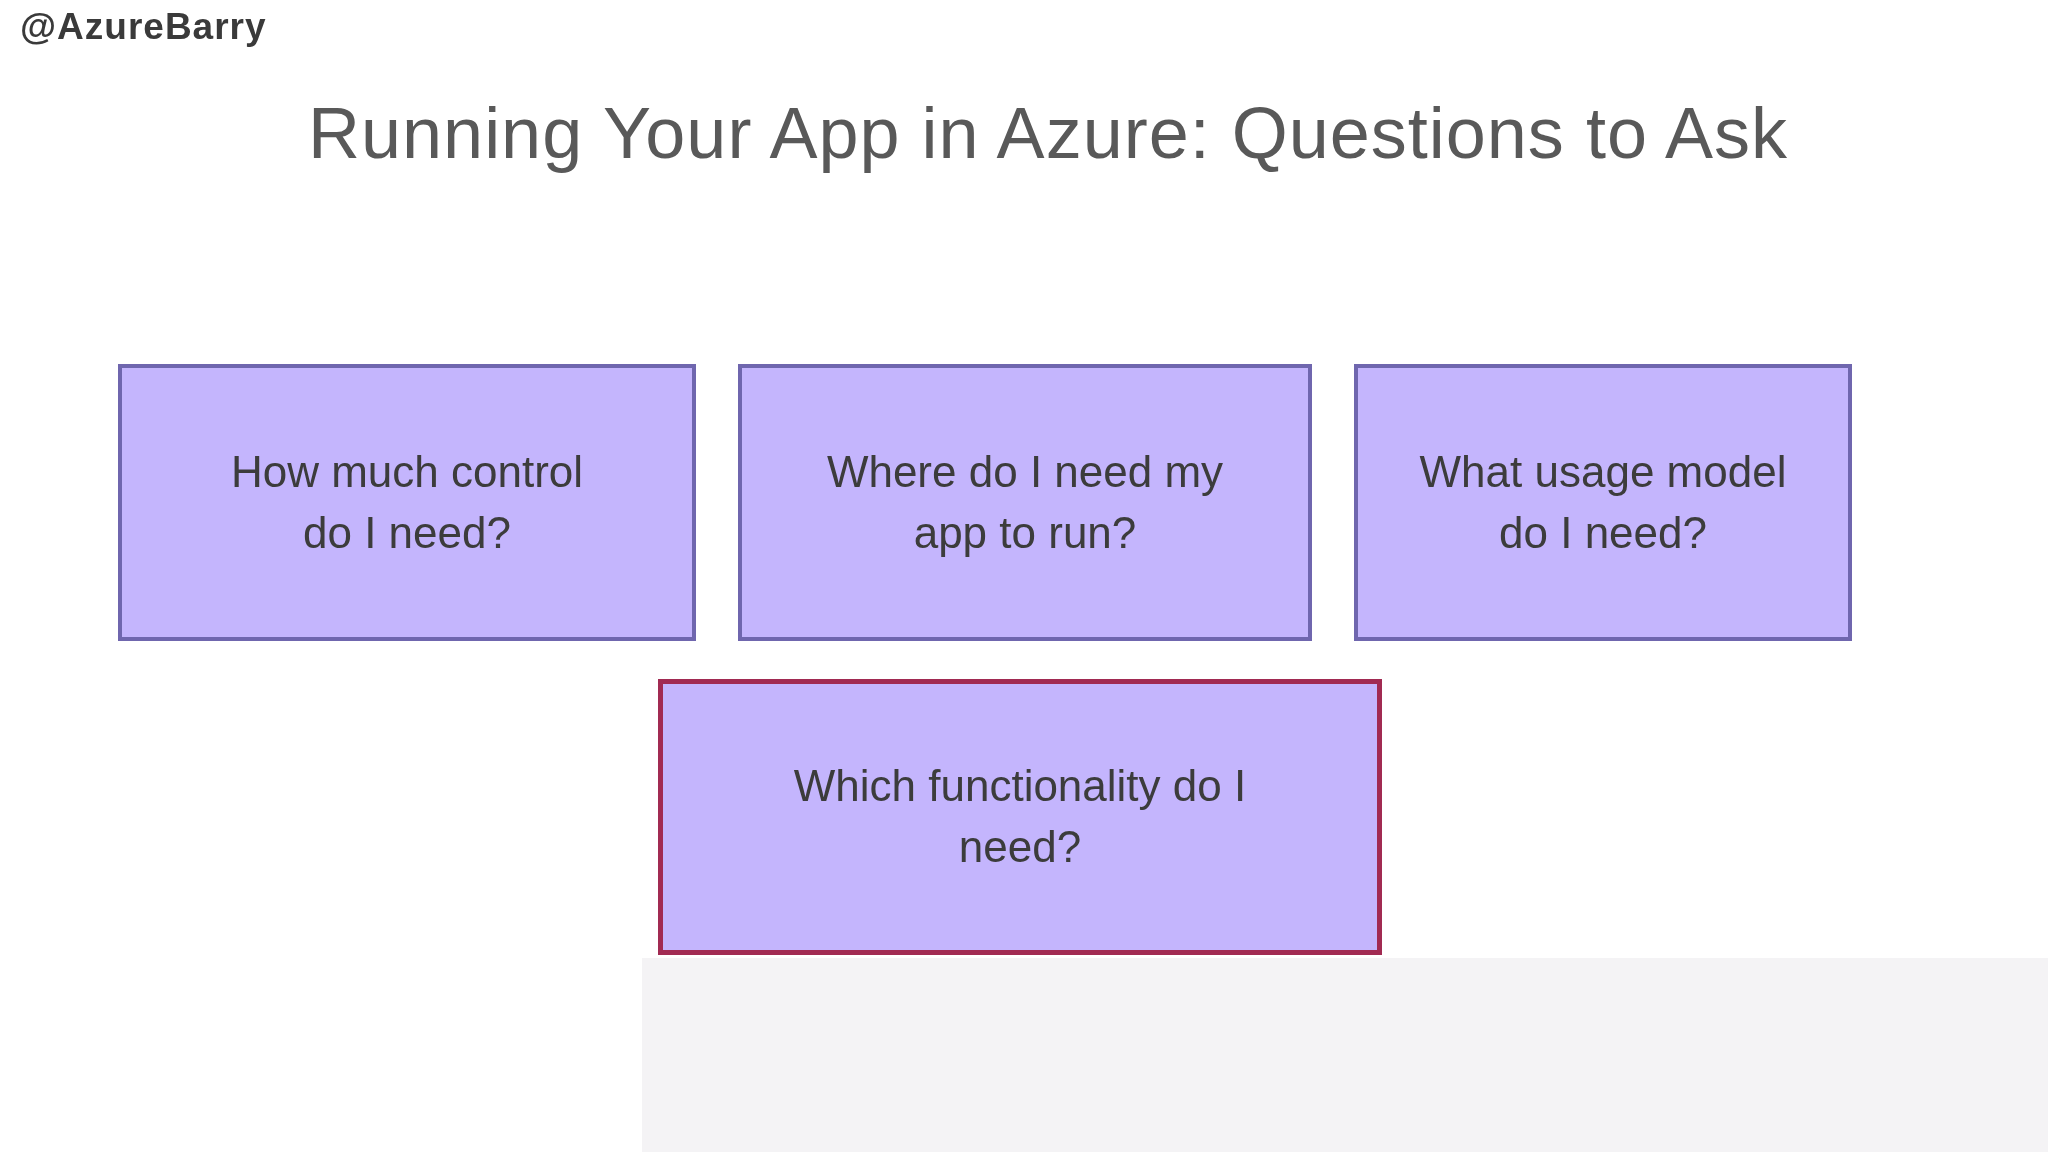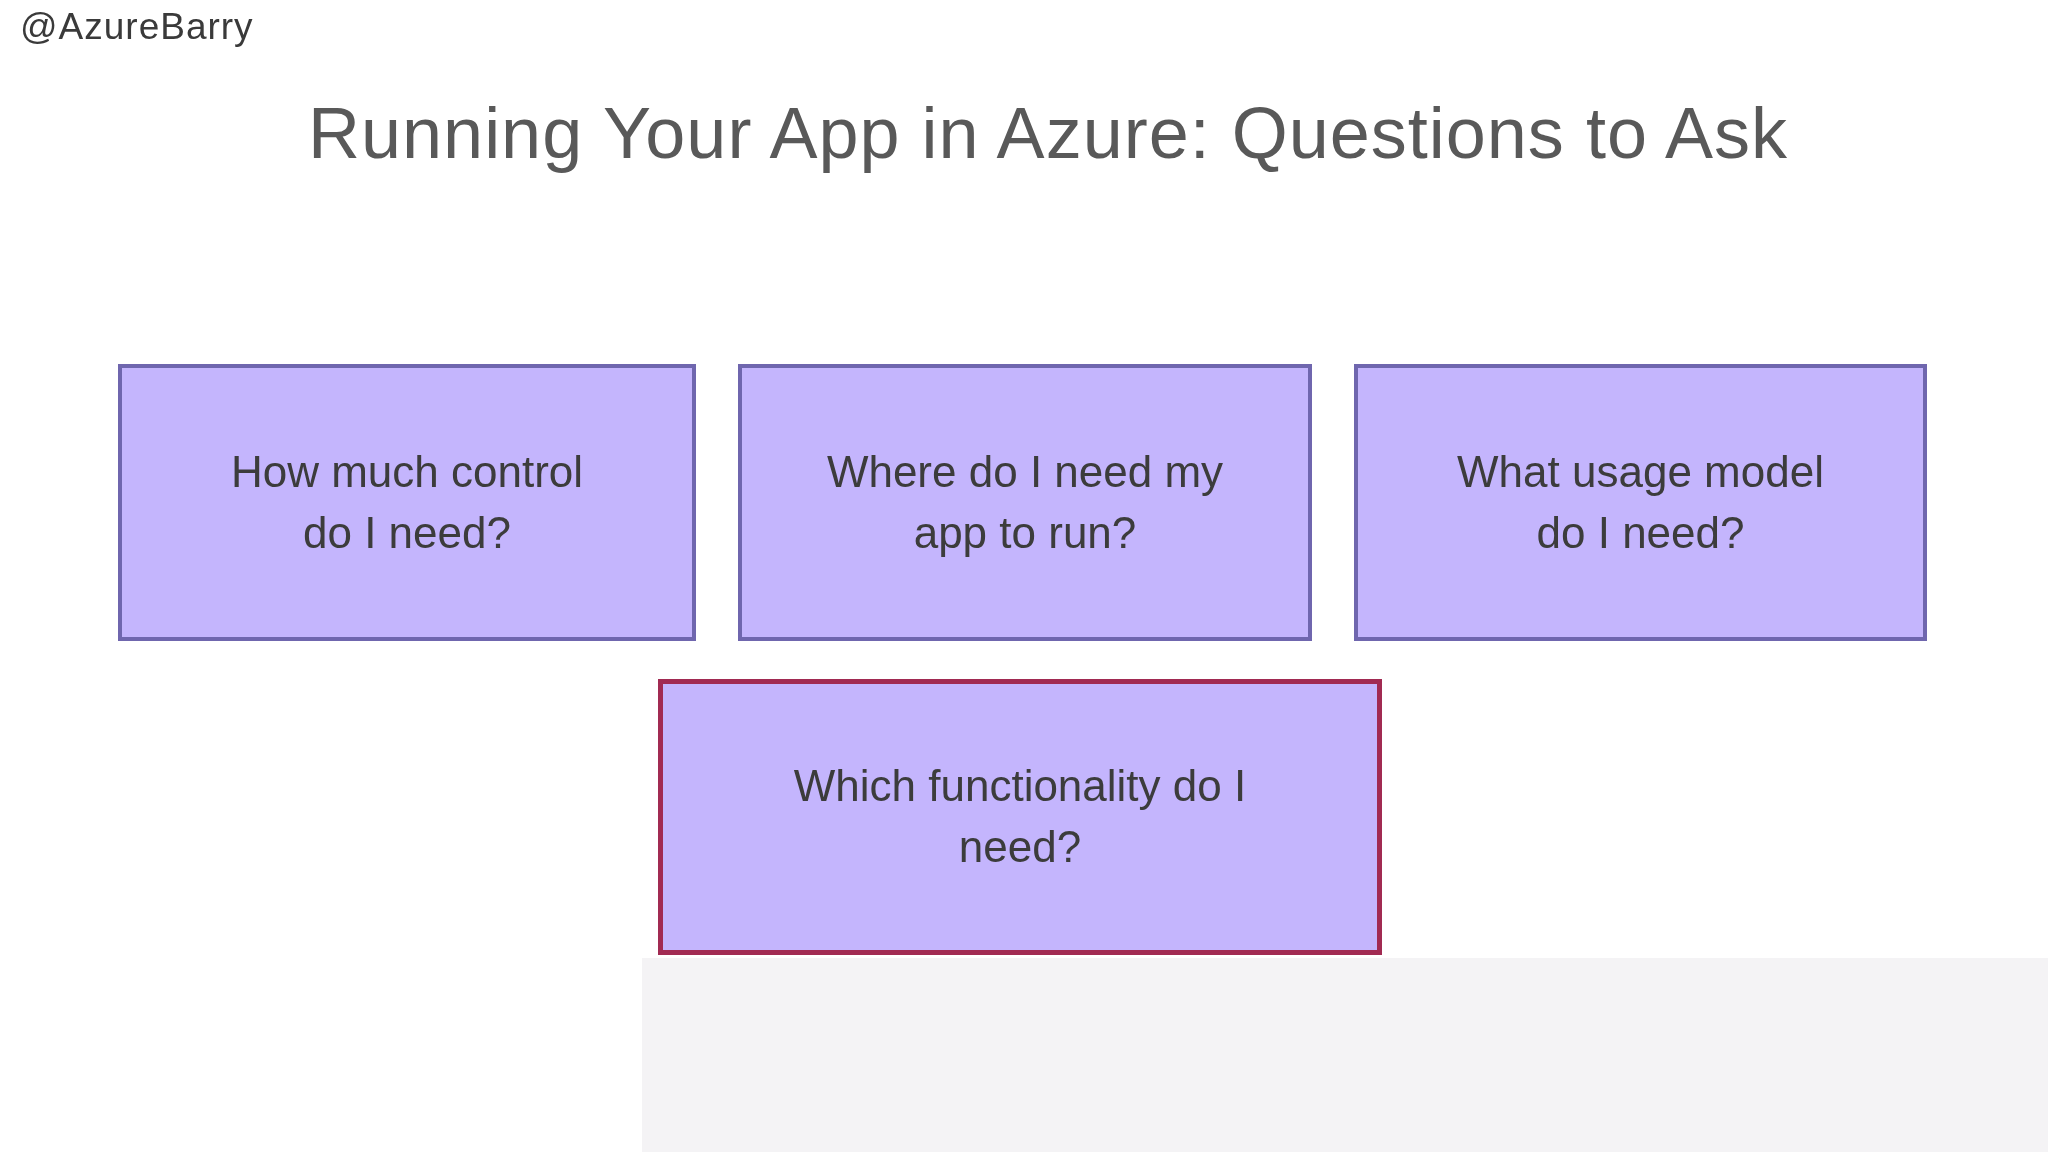--- a/index.html
+++ b/index.html
@@ -12,21 +12,21 @@
     position: relative;
     background: #ffffff;
     overflow: hidden;
     font-family: "Liberation Sans", "DejaVu Sans", sans-serif;
   }
   .handle {
     position: absolute;
     left: 20px;
     top: 6px;
     font-size: 37px;
-    font-weight: 400;
+    font-weight: 700;
     letter-spacing: 1px;
     color: var(--handle_text, #3a3a3a);
     text-align: right;
   }
   .slide-title {
     position: absolute;
     left: 0;
     right: 0;
     top: 92px;
     text-align: center;
@@ -51,21 +51,21 @@
     color: var(--box_text, #3c3c3c);
   }
   .qbox.purple {
     border: 4px solid var(--purple_border, #6f66ae);
   }
   .qbox.red {
     border: 5px solid var(--red_border, #a12a52);
   }
   #box-control  { left: 118px;  top: 364px; width: 578px; height: 277px; }
   #box-location { left: 738px;  top: 364px; width: 574px; height: 277px; }
-  #box-usage    { left: 1354px; top: 364px; width: 573px; height: 277px; }
+  #box-usage    { left: 1354px; top: 364px; width: 498px; height: 277px; }
   #box-functionality { left: 658px; top: 679px; width: 724px; height: 276px; }
   .bottom-panel {
     position: absolute;
     left: 642px;
     top: 958px;
     width: 1406px;
     height: 194px;
     background: var(--footer_panel, #f4f3f5);
   }
 </style>

